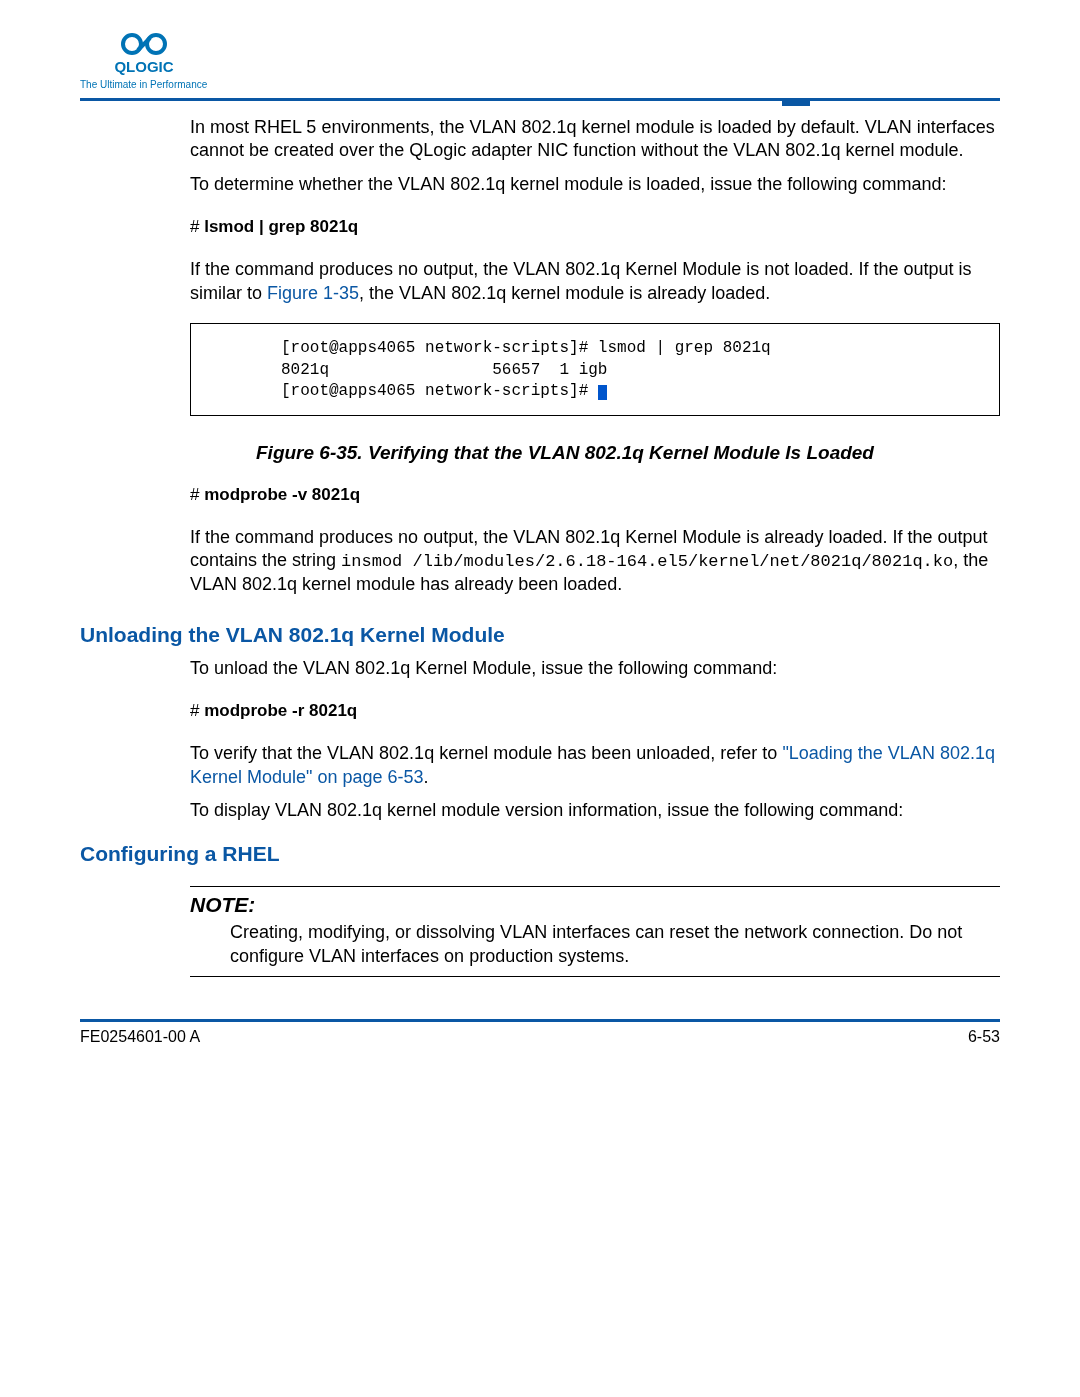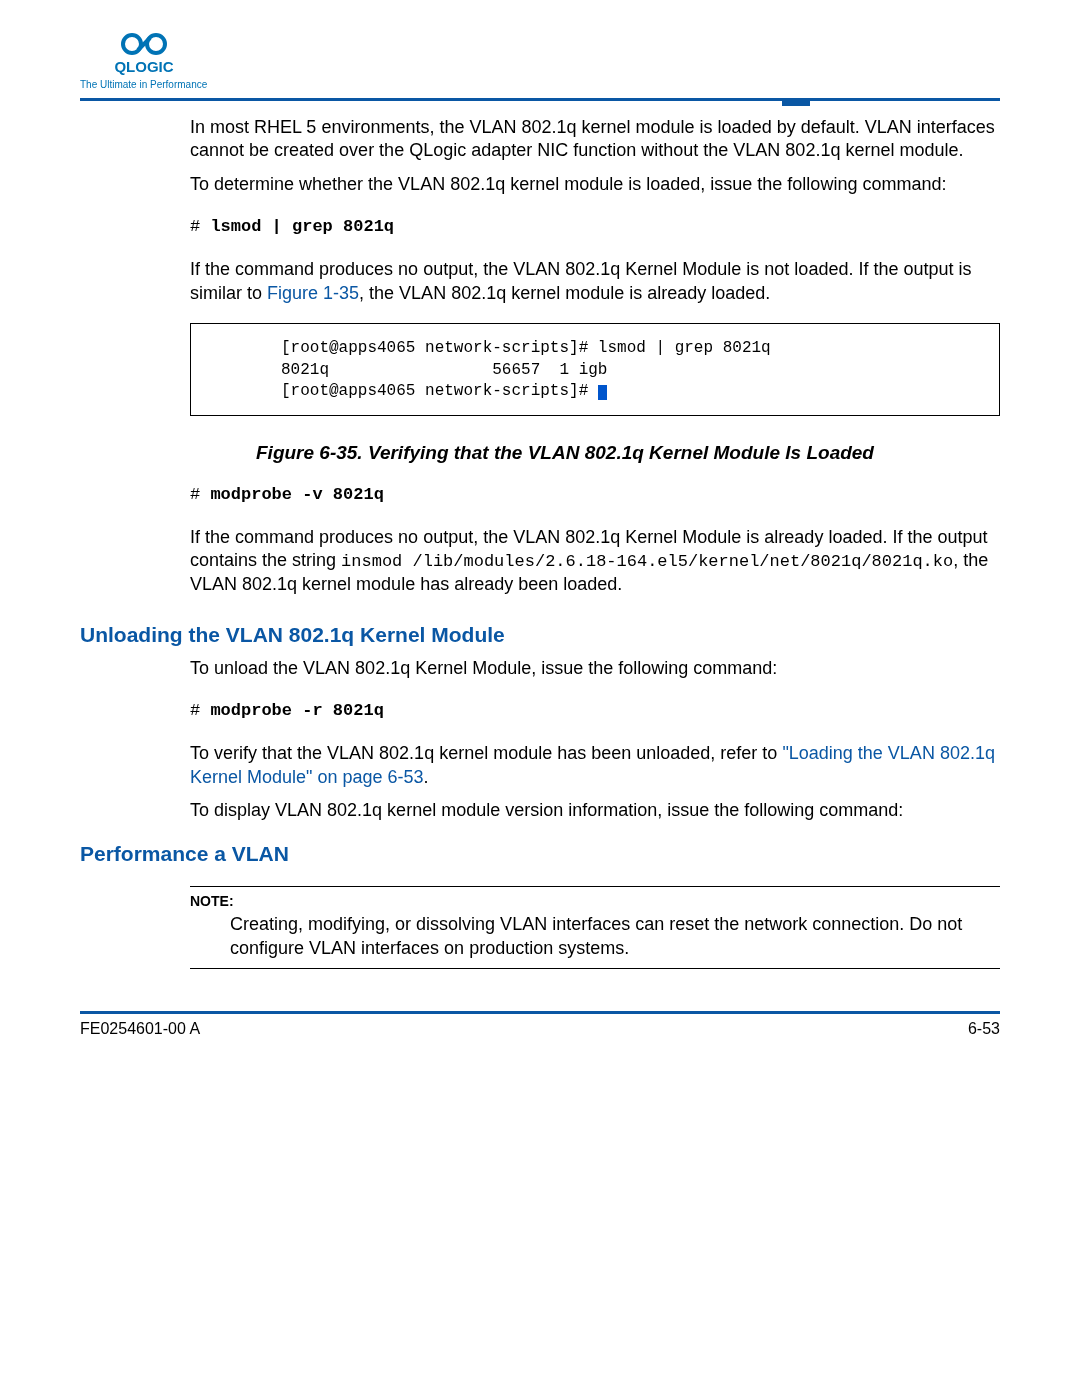--- a/index.html
+++ b/index.html
@@ -73,21 +73,21 @@
     margin-top: 20px;
     margin-bottom: 10px;
   }
   .body-block {
     margin-left: 110px;
     font-size: 18px;
     line-height: 1.3;
   }
   .body-block p { margin: 10px 0; }
   .cmd {
-    font-family: Liberation Mono, monospace;
+    font-family: Liberation Sans, sans-serif;
     font-size: 17px;
     margin: 20px 0;
   }
   .cmd .prompt { font-weight: normal; }
   .cmd .b { font-weight: bold; }
   .link { color: #0a57a4; }
   .figure-box {
     border: 1px solid #000;
     margin: 18px 0 8px 110px;
     padding: 14px 28px 12px 90px;
@@ -120,21 +120,22 @@
     margin-left: 110px;
     margin-top: 20px;
   }
   .note-sep {
     border: none;
     border-top: 1px solid #000;
     margin: 0;
   }
   .note-label {
     font-weight: bold;
-    font-size: 14px;
+    font-style: italic;
+    font-size: 21px;
     margin: 6px 0 4px 0;
   }
   .note-text {
     margin: 0 0 8px 40px;
     font-size: 18px;
     line-height: 1.3;
   }
   .footer-rule {
     border: none;
     border-top: 3px solid #0a57a4;
@@ -197,21 +198,21 @@
   <div class="section-heading">Unloading the VLAN 802.1q Kernel Module</div>
   <div class="body-block">
     <p>To unload the VLAN 802.1q Kernel Module, issue the following command:</p>
     <div class="cmd"><span class="prompt"># </span><span class="b">modprobe -r 8021q</span></div>
     <p>
       <span>To verify that the VLAN 802.1q kernel module has been unloaded, refer to </span><span class="link">"Loading the VLAN 802.1q Kernel Module" on page 6-53</span><span>.</span>
     </p>
     <p>To display VLAN 802.1q kernel module version information, issue the following command:</p>
   </div>
 
-  <div class="sub-heading">Performance a VLAN</div>
+  <div class="sub-heading">Configuring a RHEL</div>
   <div class="note-block">
     <hr class="note-sep">
     <div class="note-label">NOTE:</div>
     <p class="note-text">Creating, modifying, or dissolving VLAN interfaces can reset the network connection. Do not configure VLAN interfaces on production systems.</p>
     <hr class="note-sep">
   </div>
 
   <hr class="footer-rule">
   <div class="footer">
     <span>FE0254601-00 A</span>

